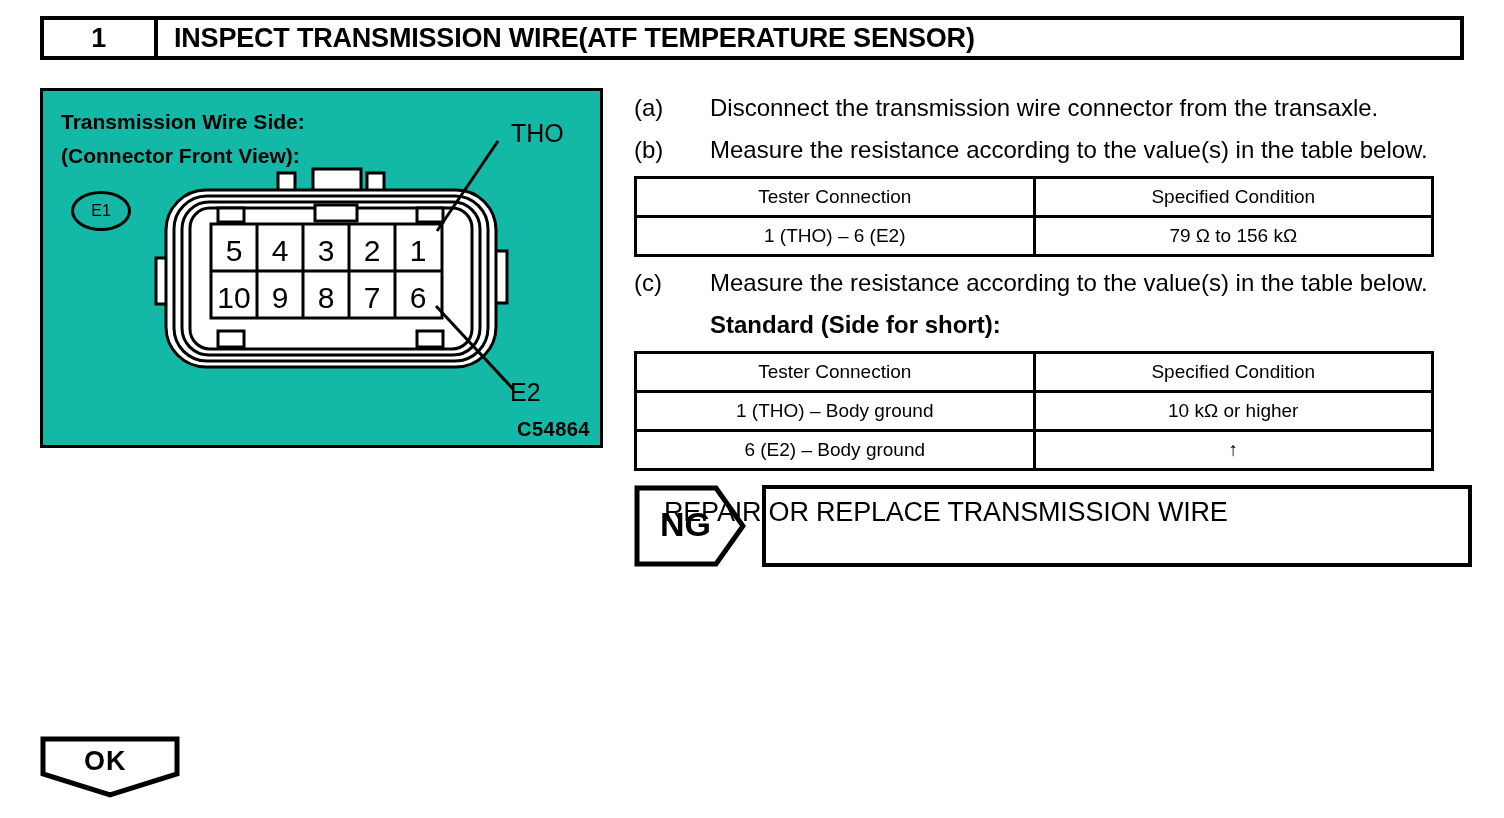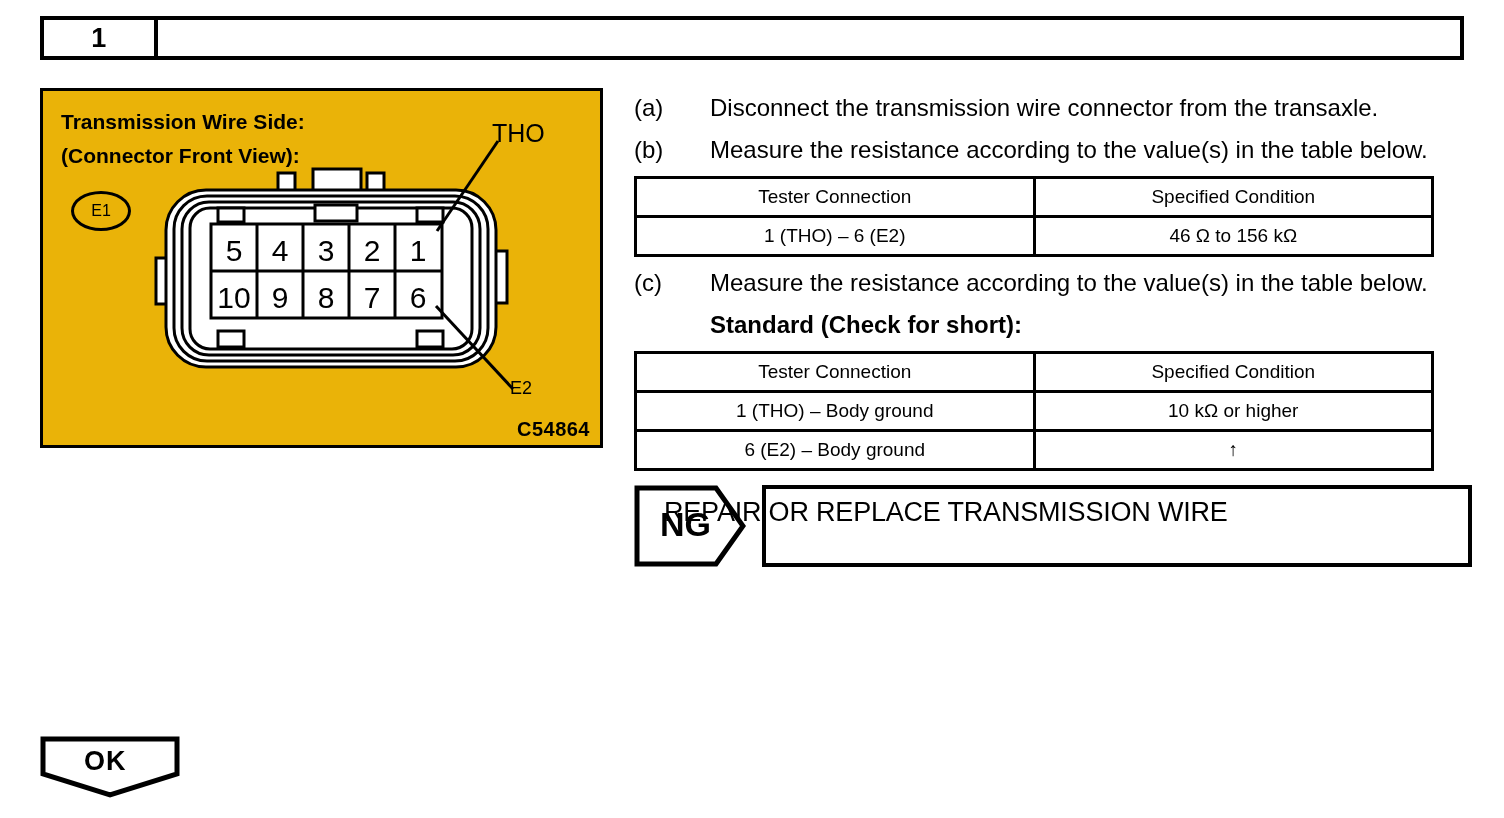--- a/index.html
+++ b/index.html
@@ -51,21 +51,21 @@
 
   
   .figure-box {
     position: absolute;
     left: 40px;
     top: 88px;
     width: 563px;
     height: 360px;
     border: 3px solid #000;
     box-sizing: border-box;
-    background: #eab308;
+    background: #14b8a6;
   }
   .figure-caption {
     position: absolute;
     left: 18px;
     top: 14px;
     font-size: 21px;
     font-weight: bold;
     line-height: 1.6;
     white-space: nowrap;
   }
@@ -86,29 +86,29 @@
     border: 3px solid #000;
     border-radius: 50%;
     box-sizing: border-box;
     display: flex;
     align-items: center;
     justify-content: center;
     font-size: 16px;
   }
   .tho-label {
     position: absolute;
-    left: 449px;
+    left: 468px;
     top: 28px;
     font-size: 25px;
   }
   .e2-label {
     position: absolute;
     left: 467px;
     top: 287px;
-    font-size: 18px;
+    font-size: 25px;
   }
   .connector-svg {
     position: absolute;
     left: 0;
     top: 0;
   }
 
   
   .right-col {
     position: absolute;
@@ -213,20 +213,21 @@
     font-size: 27px;
     font-weight: bold;
     letter-spacing: 1px;
   }
 </style>
 </head>
 <body>
 
 <div class="step-header">
   <div class="step-number">1</div>
+  <div class="step-title">INSPECT TRANSMISSION WIRE(ATF TEMPERATURE SENSOR)</div>
 </div>
 
 <div class="figure-box">
 
   <div class="figure-caption">
     <div>Transmission Wire Side:</div>
     <div>(Connector Front View):</div>
   </div>
 
   <div class="e1-badge">E1</div>
@@ -304,31 +305,31 @@
   <table class="spec">
     <thead>
       <tr>
         <th>Tester Connection</th>
         <th>Specified Condition</th>
       </tr>
     </thead>
     <tbody>
       <tr>
         <td>1 (THO) – 6 (E2)</td>
-        <td>46 Ω to 156 kΩ</td>
+        <td>79 Ω to 156 kΩ</td>
       </tr>
     </tbody>
   </table>
 
   <div class="instruction">
     <div class="instr-marker">(c)</div>
     <div class="instr-text">Measure the resistance according to the value(s) in the table below.</div>
   </div>
 
-  <div class="standard-label">Standard (Check for short):</div>
+  <div class="standard-label">Standard (Side for short):</div>
 
   <table class="spec">
     <thead>
       <tr>
         <th>Tester Connection</th>
         <th>Specified Condition</th>
       </tr>
     </thead>
     <tbody>
       <tr>

